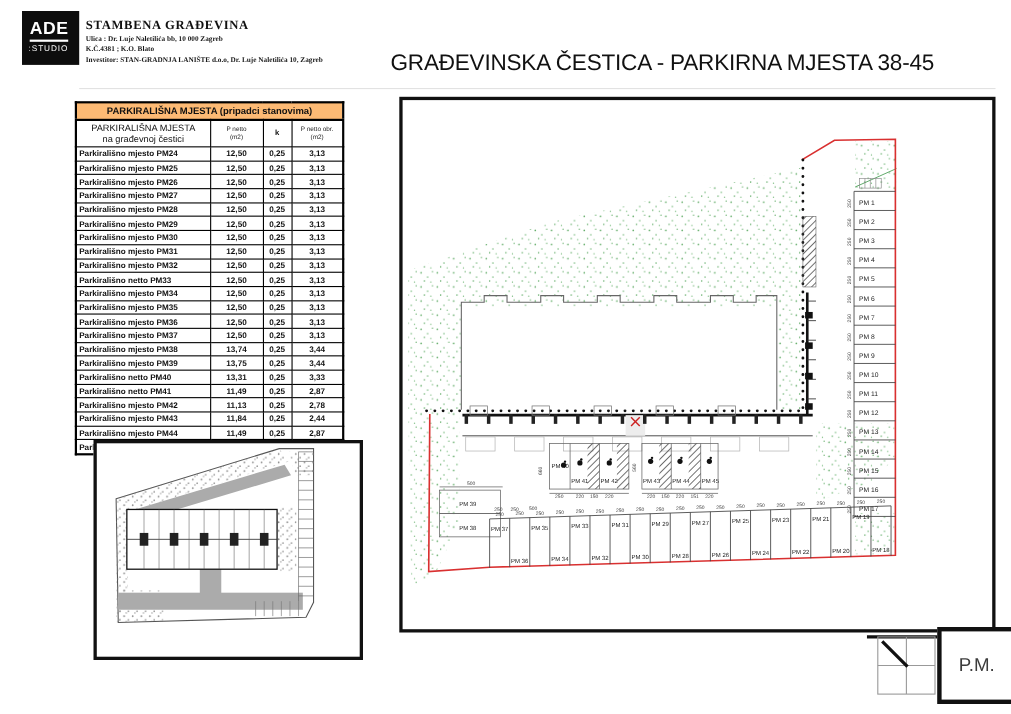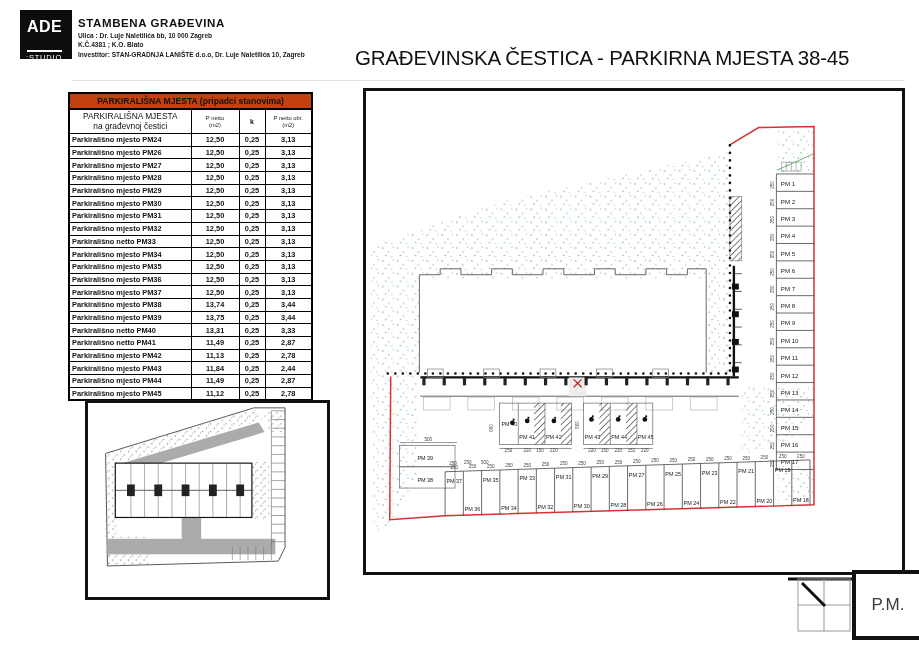--- a/index.html
+++ b/index.html
@@ -2,33 +2,33 @@
 <html><head>
 <meta charset="utf-8">
 <style>
   html,body{margin:0;padding:0;background:#fff;}
   .page{position:relative;width:919px;height:649px;background:#fff;overflow:hidden;
         font-family:"Liberation Sans",sans-serif;color:#111;}
 
   
   .logo{position:absolute;left:20px;top:10px;width:52px;height:49px;background:#0d0d0d;}
   .logo .ade{display:inline-block;margin:9px 0 0 7px;color:#fff;font-size:16px;font-weight:700;
-             letter-spacing:.5px;line-height:1;border-bottom:2px solid #fff;padding-bottom:15px;}
+             letter-spacing:.5px;line-height:1;border-bottom:2px solid #fff;padding-bottom:1px;}
   .logo .studio{display:block;margin:1px 0 15px 6px;color:#fff;font-size:7.5px;letter-spacing:.8px;}
-  .hdr{position:absolute;left:78px;top:17px;}
+  .hdr{position:absolute;left:78px;top:17px;font-family:Liberation Serif, serif;}
   .hdr .proj{font-size:11.5px;font-weight:700;letter-spacing:.6px;}
   .hdr .l{font-size:6.6px;font-weight:700;margin-top:2.6px;color:#1a1a1a;}
   .main-title{position:absolute;left:355px;top:46px;font-size:20.5px;letter-spacing:-.2px;color:#111;}
   .sep{position:absolute;left:72px;top:80px;width:833px;height:1px;background:#e2e2e2;}
 
   
   table.park{position:absolute;left:68px;top:92px;width:243px;border-collapse:collapse;
              table-layout:fixed;border:2px solid #000;background:#fff;}
   table.park td,table.park th{border:1px solid #000;padding:0 2px;overflow:hidden;white-space:nowrap;}
-  .t-cap{background:#c2410c;font-size:8.6px;font-weight:700;text-align:center;height:14px;
+  .t-cap{background:#fdba74;font-size:8.6px;font-weight:700;text-align:center;height:14px;
          border-bottom:2px solid #000 !important;}
   .t-h1{font-size:8.4px;font-weight:400;text-align:center;line-height:1.15;height:23px;}
   .t-hs{font-size:5.8px;font-weight:400;text-align:center;line-height:1.2;color:#222;}
   .t-k{font-size:7px;text-align:center;}
   td.c-name{font-size:7.4px;font-weight:600;text-align:left;height:11.7px;}
   td.c-num{font-size:7.4px;font-weight:600;text-align:center;}
   col.c1{width:122px}col.c2{width:48px}col.c3{width:26px}col.c4{width:47px}
 
   
   .mainplan{position:absolute;left:363px;top:88px;width:542px;height:487px;border:3px solid #111;
@@ -96,20 +96,26 @@
         <th class="t-k">k</th>
         <th class="t-hs">
           <div>P netto obr.</div>
           <div>(m2)</div>
         </th>
       </tr>
     </tbody>
     <tbody>
         <tr>
           <td class="c-name">Parkirališno mjesto PM24</td>
+          <td class="c-num">12,50</td>
+          <td class="c-num">0,25</td>
+          <td class="c-num">3,13</td>
+        </tr>
+        <tr>
+          <td class="c-name">Parkirališno mjesto PM25</td>
           <td class="c-num">12,50</td>
           <td class="c-num">0,25</td>
           <td class="c-num">3,13</td>
         </tr>
         <tr>
           <td class="c-name">Parkirališno mjesto PM26</td>
           <td class="c-num">12,50</td>
           <td class="c-num">0,25</td>
           <td class="c-num">3,13</td>
         </tr>

